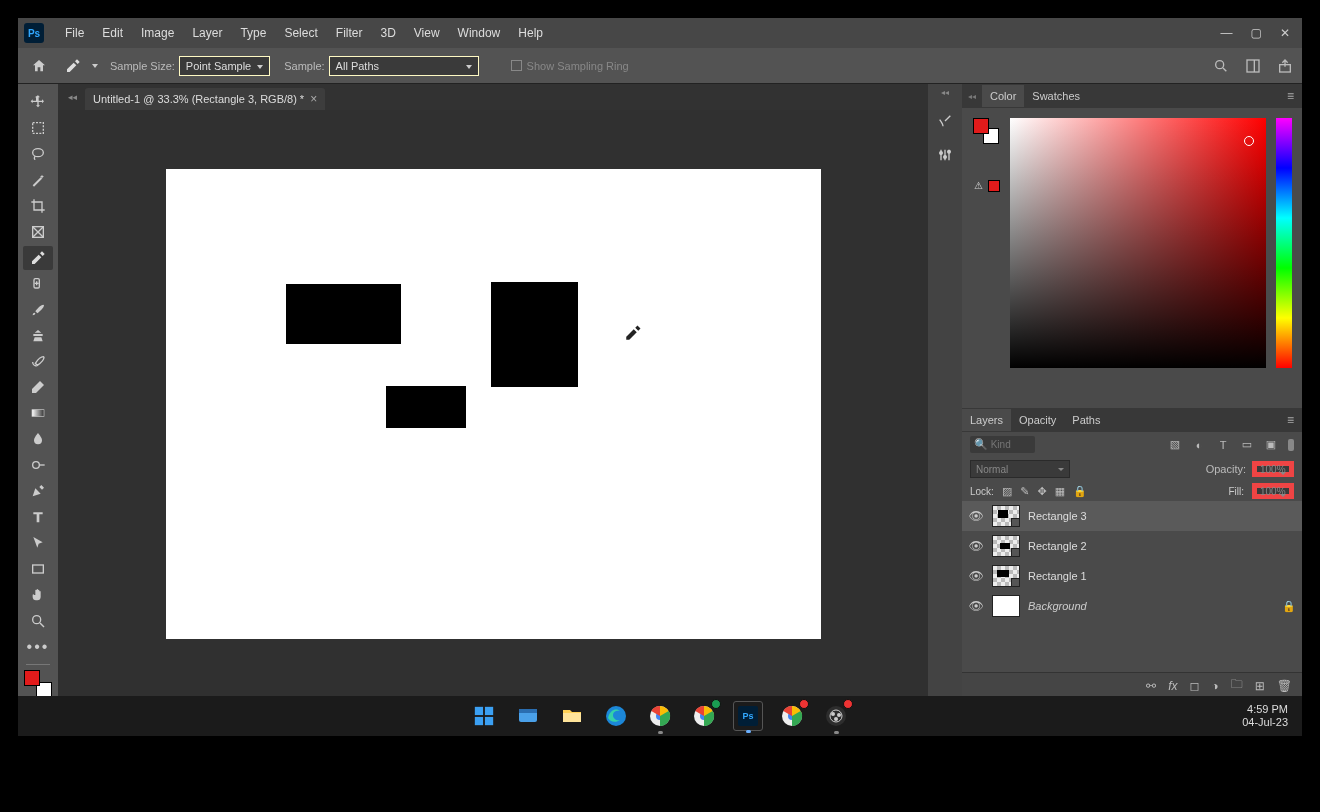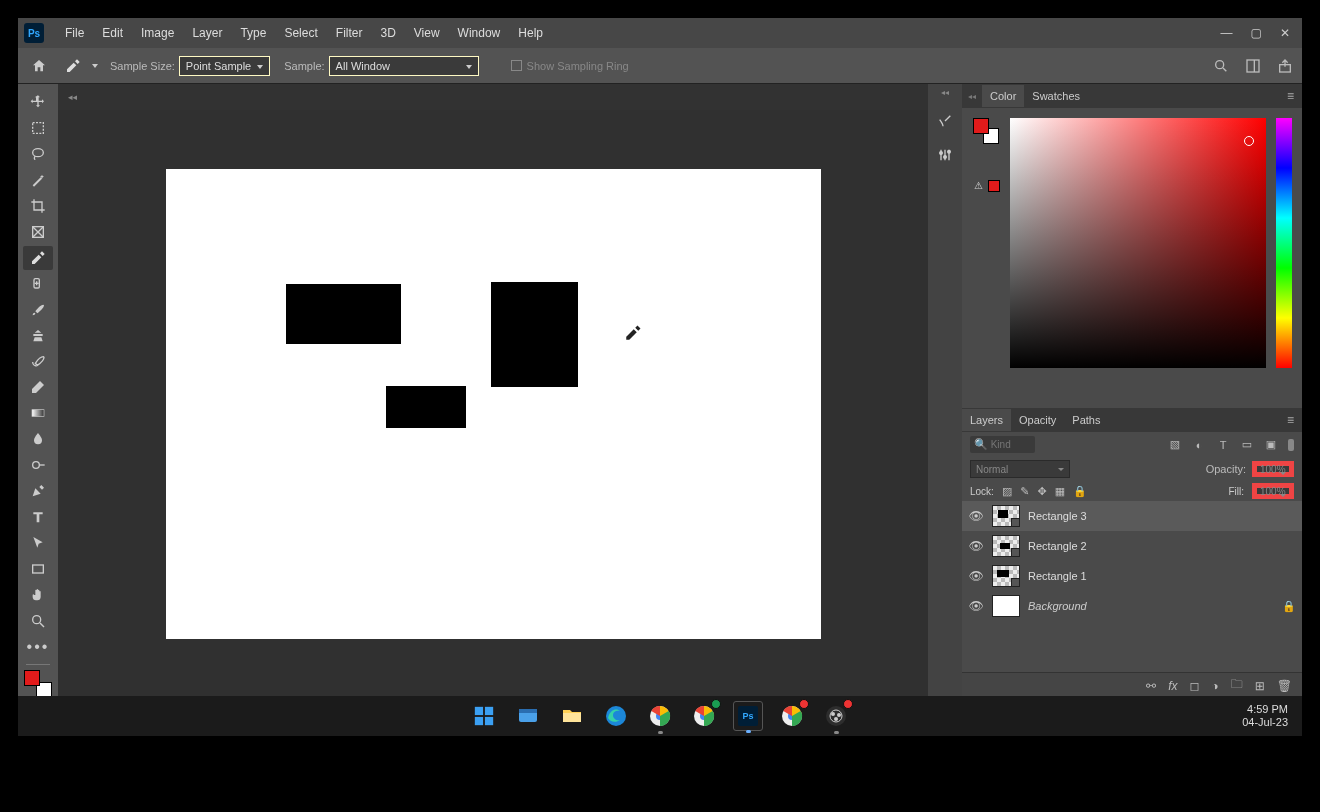--- a/index.html
+++ b/index.html
@@ -147,21 +147,21 @@
     </div>
     <div class="dropper-opt">
       <svg viewBox="0 0 24 24" width="16" height="16" fill="#ddd">
           <path d="M18 2l4 4-3 3-4-4 3-3zM13 7l4 4L7 21H3v-4L13 7z"></path>
         </svg>
     </div>
     <div class="opt-dd"></div>
     <span class="opt-label">Sample Size:</span>
     <div class="opt-select">Point Sample</div>
     <span class="opt-label">Sample:</span>
-    <div class="opt-select" style="min-width:150px">All Window</div>
+    <div class="opt-select" style="min-width:150px">All Paths</div>
     <span style="width:18px"></span>
     <span class="opt-check"></span>
     <span style="color:#888">Show Sampling Ring</span>
     <div class="opt-right">
       <div class="ic">
           <svg viewBox="0 0 24 24" width="16" height="16" fill="none" stroke="#bbb" stroke-width="2">
             <circle cx="10" cy="10" r="6"></circle>
             <line x1="15" y1="15" x2="20" y2="20"></line>
           </svg>
         </div>
@@ -308,20 +308,24 @@
       <div class="tool-sep"></div>
       <div class="fgbg">
         <div class="bg"></div>
         <div class="fg"></div>
       </div>
     </div>
 
     <div class="docwrap">
       <div class="tabbar">
         <span class="grip">◂◂</span>
+        <div class="doctab">
+          <span>Untitled-1 @ 33.3% (Rectangle 3, RGB/8) *</span>
+          <span class="close">×</span>
+        </div>
       </div>
       <div class="canvas-outer">
         <div class="canvas">
           <div class="r" style="left:120px;top:115px;width:115px;height:60px"></div>
           <div class="r" style="left:325px;top:113px;width:87px;height:105px"></div>
           <div class="r" style="left:220px;top:217px;width:80px;height:42px"></div>
           <div class="cursor" style="left:458px;top:155px">
             <svg viewBox="0 0 24 24" width="18" height="18">
                 <path d="M18 2l4 4-3 3-4-4 3-3zM13 7l4 4L7 21H3v-4L13 7z" fill="#222"></path>
               </svg>

